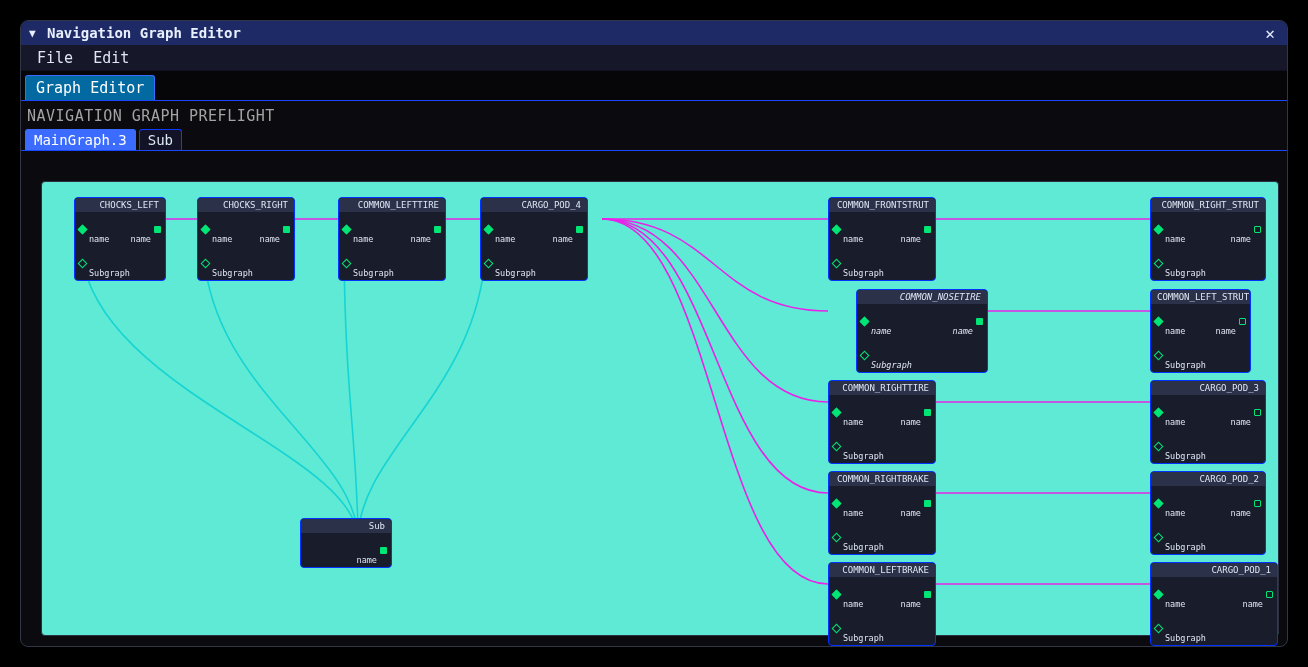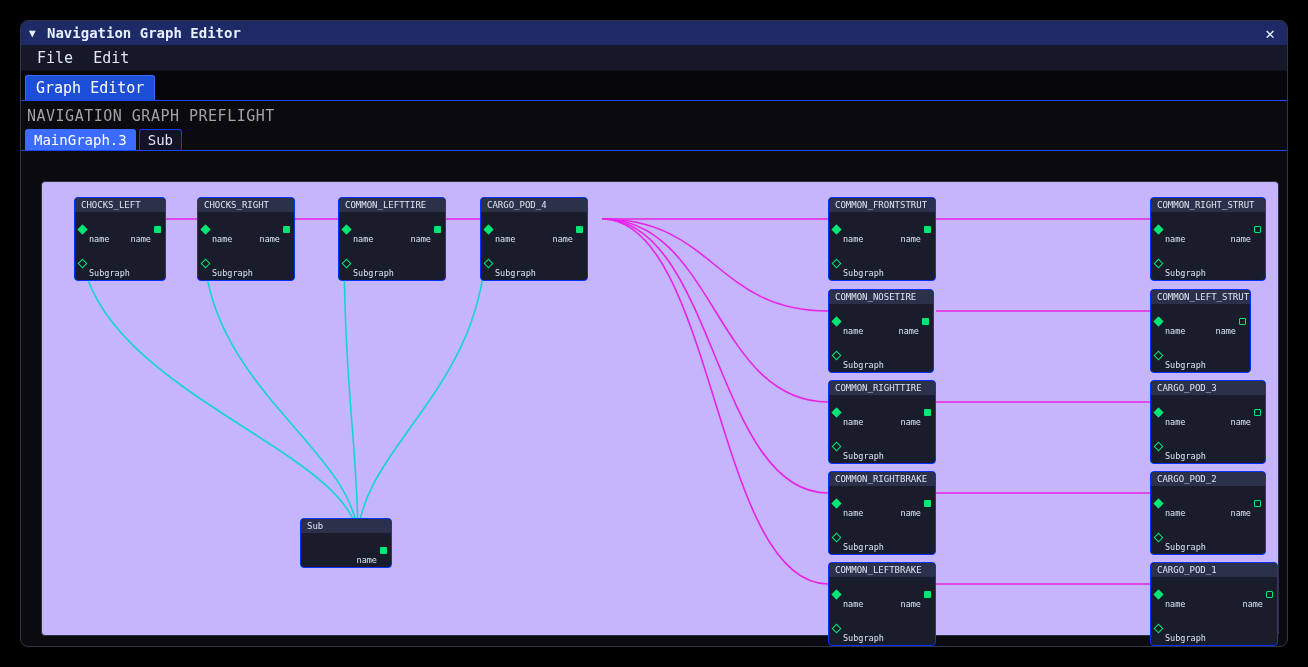--- a/index.html
+++ b/index.html
@@ -74,21 +74,21 @@
     padding: 3px 10px;
     font-size: 15px;
     border: 1px solid #0d3bff;
     border-bottom: none;
     border-radius: 3px 3px 0 0;
     background: #121326;
     color: #dfe6f5;
     cursor: pointer;
   }
   .tab.active {
-    background: #1d4ed8;
+    background: #0369a1;
     color: #fff;
     border-color: #3b6cff;
   }
   .page-title {
     font-size: 15px;
     font-weight: normal;
     padding: 6px 6px 4px 6px;
     color: #a3a3a3;
     letter-spacing: 0.5px;
   }
@@ -114,23 +114,24 @@
     background: #3b6cff;
     color: #fff;
     border-color: #3b6cff;
   }
   .graph-area {
     position: absolute;
     left: 20px;
     right: 8px;
     top: 160px;
     bottom: 10px;
-    background: #c4b5fd;
+    background: #5eead4;
     border: 1px solid #2a2f42;
     border-radius: 4px;
+    text-align: right;
   }
   svg.wires {
     position: absolute;
     left: 0; top: 0;
     width: 100%;
     height: 100%;
     pointer-events: none;
   }
 
   .node {
@@ -345,21 +346,21 @@
             </span>
           </div>
           <div class="row">
             <span class="row-left">
               <span class="port-diamond"></span>
               <span class="lbl">Subgraph</span>
             </span>
             <span class="row-right"></span>
           </div>
         </div>
-        <div class="node" style="left: 786px; top: 107px; width: 106px;">
+        <div class="node" style="left: 814px; top: 107px; width: 132px; font-style: italic;">
           <div class="node-header">COMMON_NOSETIRE</div>
           <div class="row">
             <span class="row-left">
               <span class="port-diamond filled"></span>
               <span class="lbl">name</span>
             </span>
             <span class="row-right">
               <span class="lbl">name</span>
               <span class="port-square"></span>
             </span>

